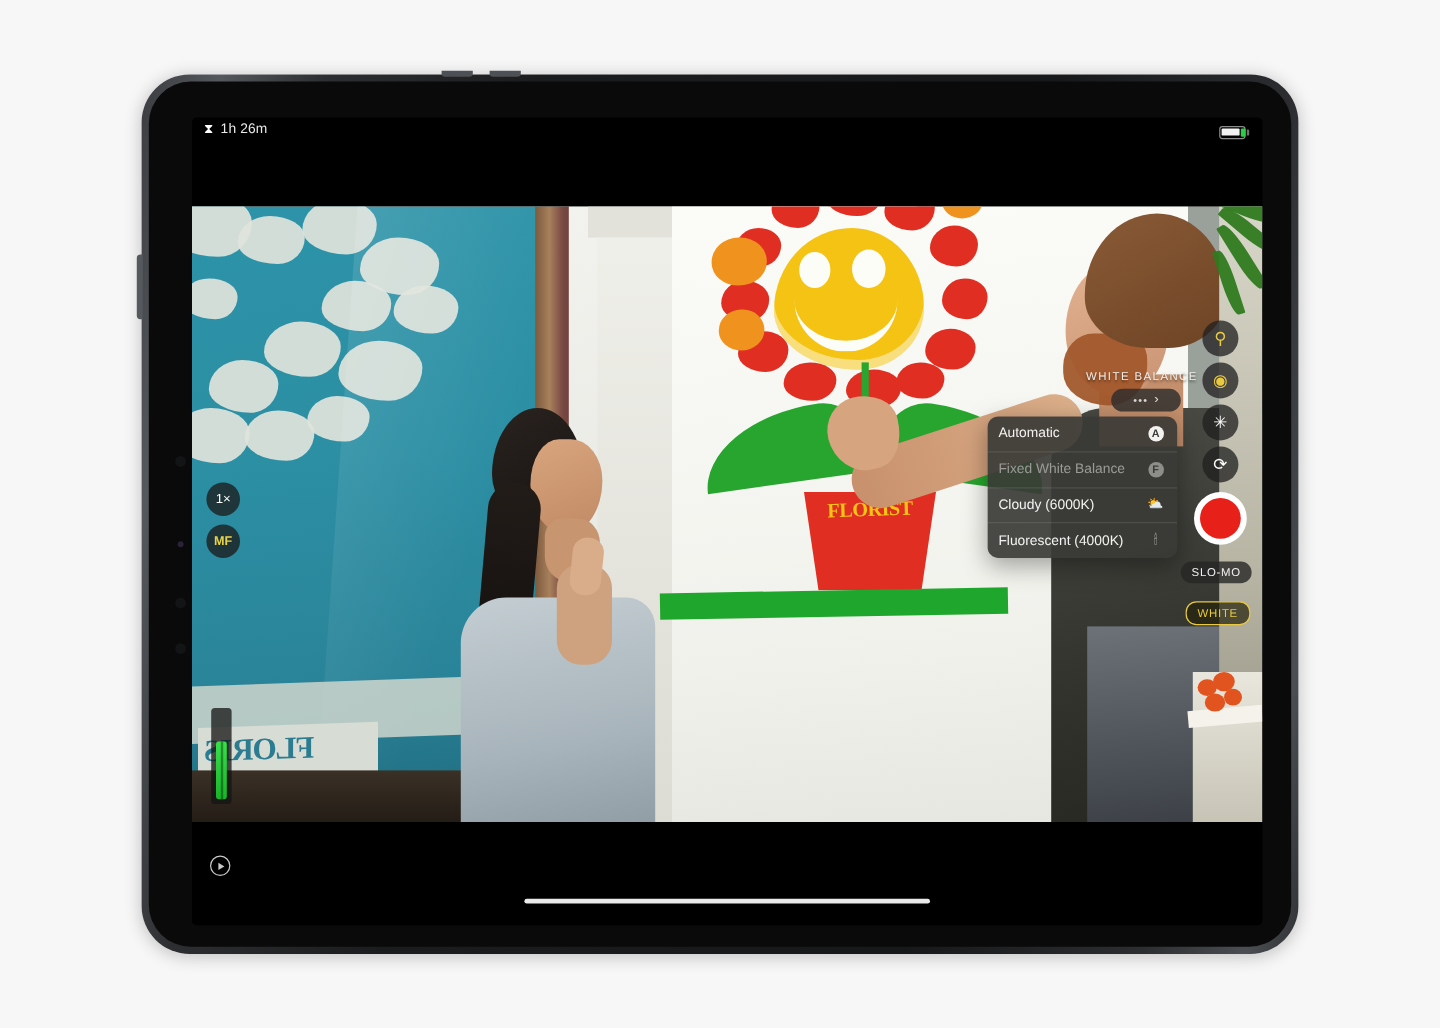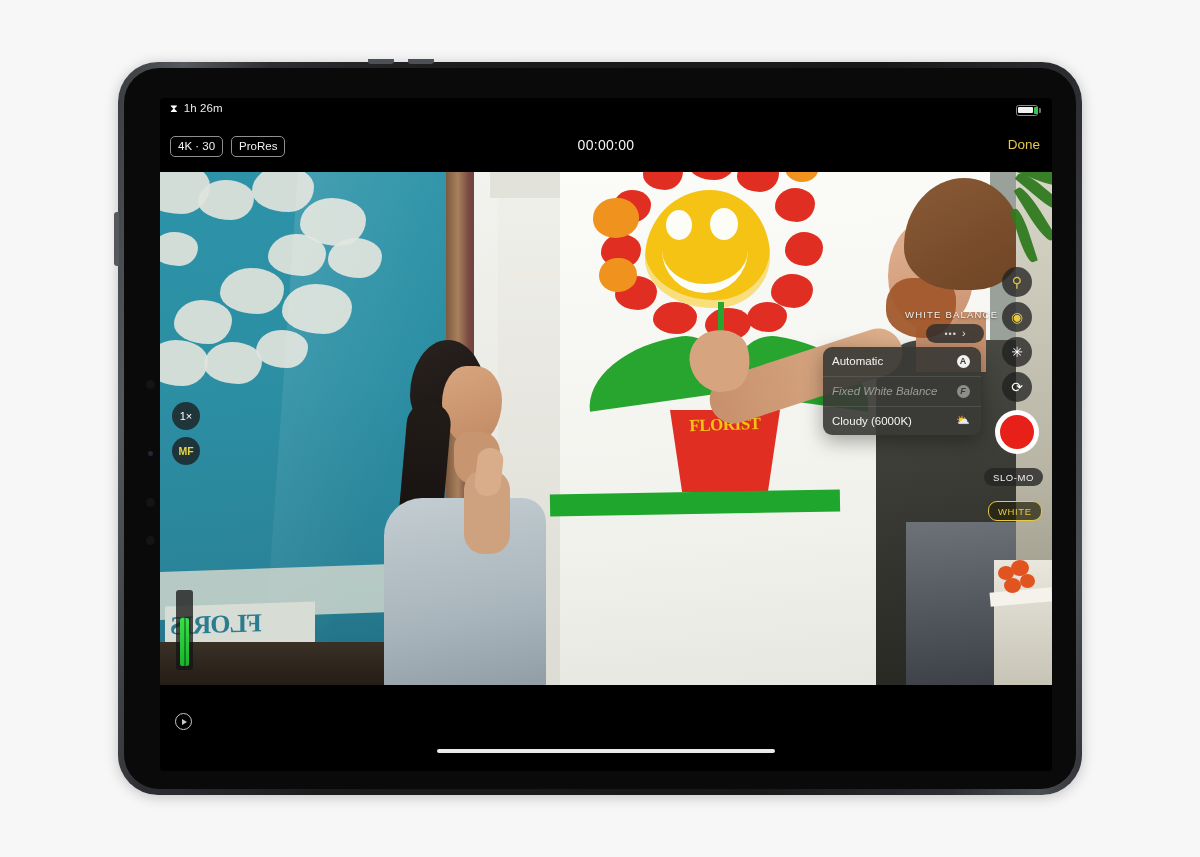--- a/index.html
+++ b/index.html
@@ -159,21 +159,21 @@
   #wb-pill .dots{color:#d8d8d8;font-size:9px;letter-spacing:1px;}
   #wb-pill .chev{color:#e6e6e6;font-size:11px;line-height:1;}
 
   
   #wb-menu{position:absolute;left:663px;top:175px;width:158px;border-radius:9px;
     background:rgba(58,58,54,.92);overflow:hidden;
     box-shadow:0 6px 20px rgba(0,0,0,.35);}
   .wb-item{position:relative;height:28.8px;display:flex;align-items:center;
     padding:0 9px;color:#f3f3f1;font-size:11.5px;border-top:1px solid rgba(255,255,255,.10);}
   .wb-item:first-child{border-top:none;}
-  .wb-item.dim{color:#9b9b97;font-style:italic;}
+  .wb-item.dim{color:#9b9b97;}
   .wb-item .lbl{flex:1;white-space:nowrap;}
   .wb-item .ic{width:18px;text-align:center;font-size:11px;line-height:1;}
   .circ{display:inline-block;width:13px;height:13px;border-radius:50%;background:#f2f2f0;
     color:#3a3a36;font-size:9px;line-height:13px;text-align:center;font-weight:bold;}
   .circ.g{background:#8d8d89;color:#3a3a36;}
 
   
   .rail-btn{position:absolute;width:30px;height:30px;border-radius:50%;
     background:rgba(32,32,32,.76);display:flex;align-items:center;justify-content:center;}
   #rb-wb{left:842px;top:95px;}
@@ -222,28 +222,20 @@
           <span>1h 26m</span>
         </div>
         <div id="battery">
           <div class="bat-body"></div>
           <div class="bat-fill"></div>
           <div class="bat-green"></div>
           <div class="bat-cap"></div>
         </div>
       </div>
 
-      <div id="top-bar">
-        <div id="mode-chips">
-          <div class="chip">4K · 30</div>
-          <div class="chip">ProRes</div>
-        </div>
-        <div id="timecode">00:00:00</div>
-        <div id="done-btn">Done</div>
-      </div>
 
       <div id="viewfinder">
 
         <div id="wall-teal">
           <div class="blob" style="left:-20px;top:-10px;width:70px;height:52px;"></div>
           <div class="blob" style="left:38px;top:8px;width:56px;height:40px;"></div>
           <div class="blob" style="left:92px;top:-6px;width:62px;height:46px;"></div>
           <div class="blob" style="left:140px;top:26px;width:66px;height:48px;"></div>
           <div class="blob" style="left:108px;top:62px;width:58px;height:42px;"></div>
           <div class="blob" style="left:168px;top:66px;width:54px;height:40px;"></div>
@@ -356,20 +348,24 @@
             <span class="ic"><span class="circ">A</span></span>
           </div>
           <div class="wb-item dim">
             <span class="lbl">Fixed White Balance</span>
             <span class="ic"><span class="circ g">F</span></span>
           </div>
           <div class="wb-item">
             <span class="lbl">Cloudy (6000K)</span>
             <span class="ic">⛅</span>
           </div>
+          <div class="wb-item">
+            <span class="lbl">Fluorescent (4000K)</span>
+            <span class="ic">🕯</span>
+          </div>
         </div>
 
         <div class="rail-btn" id="rb-wb">
           <span class="g gy">⚲</span>
         </div>
         <div class="rail-btn" id="rb-exp">
           <span class="g gy">◉</span>
         </div>
         <div class="rail-btn" id="rb-flash">
           <span class="g">✳</span>

